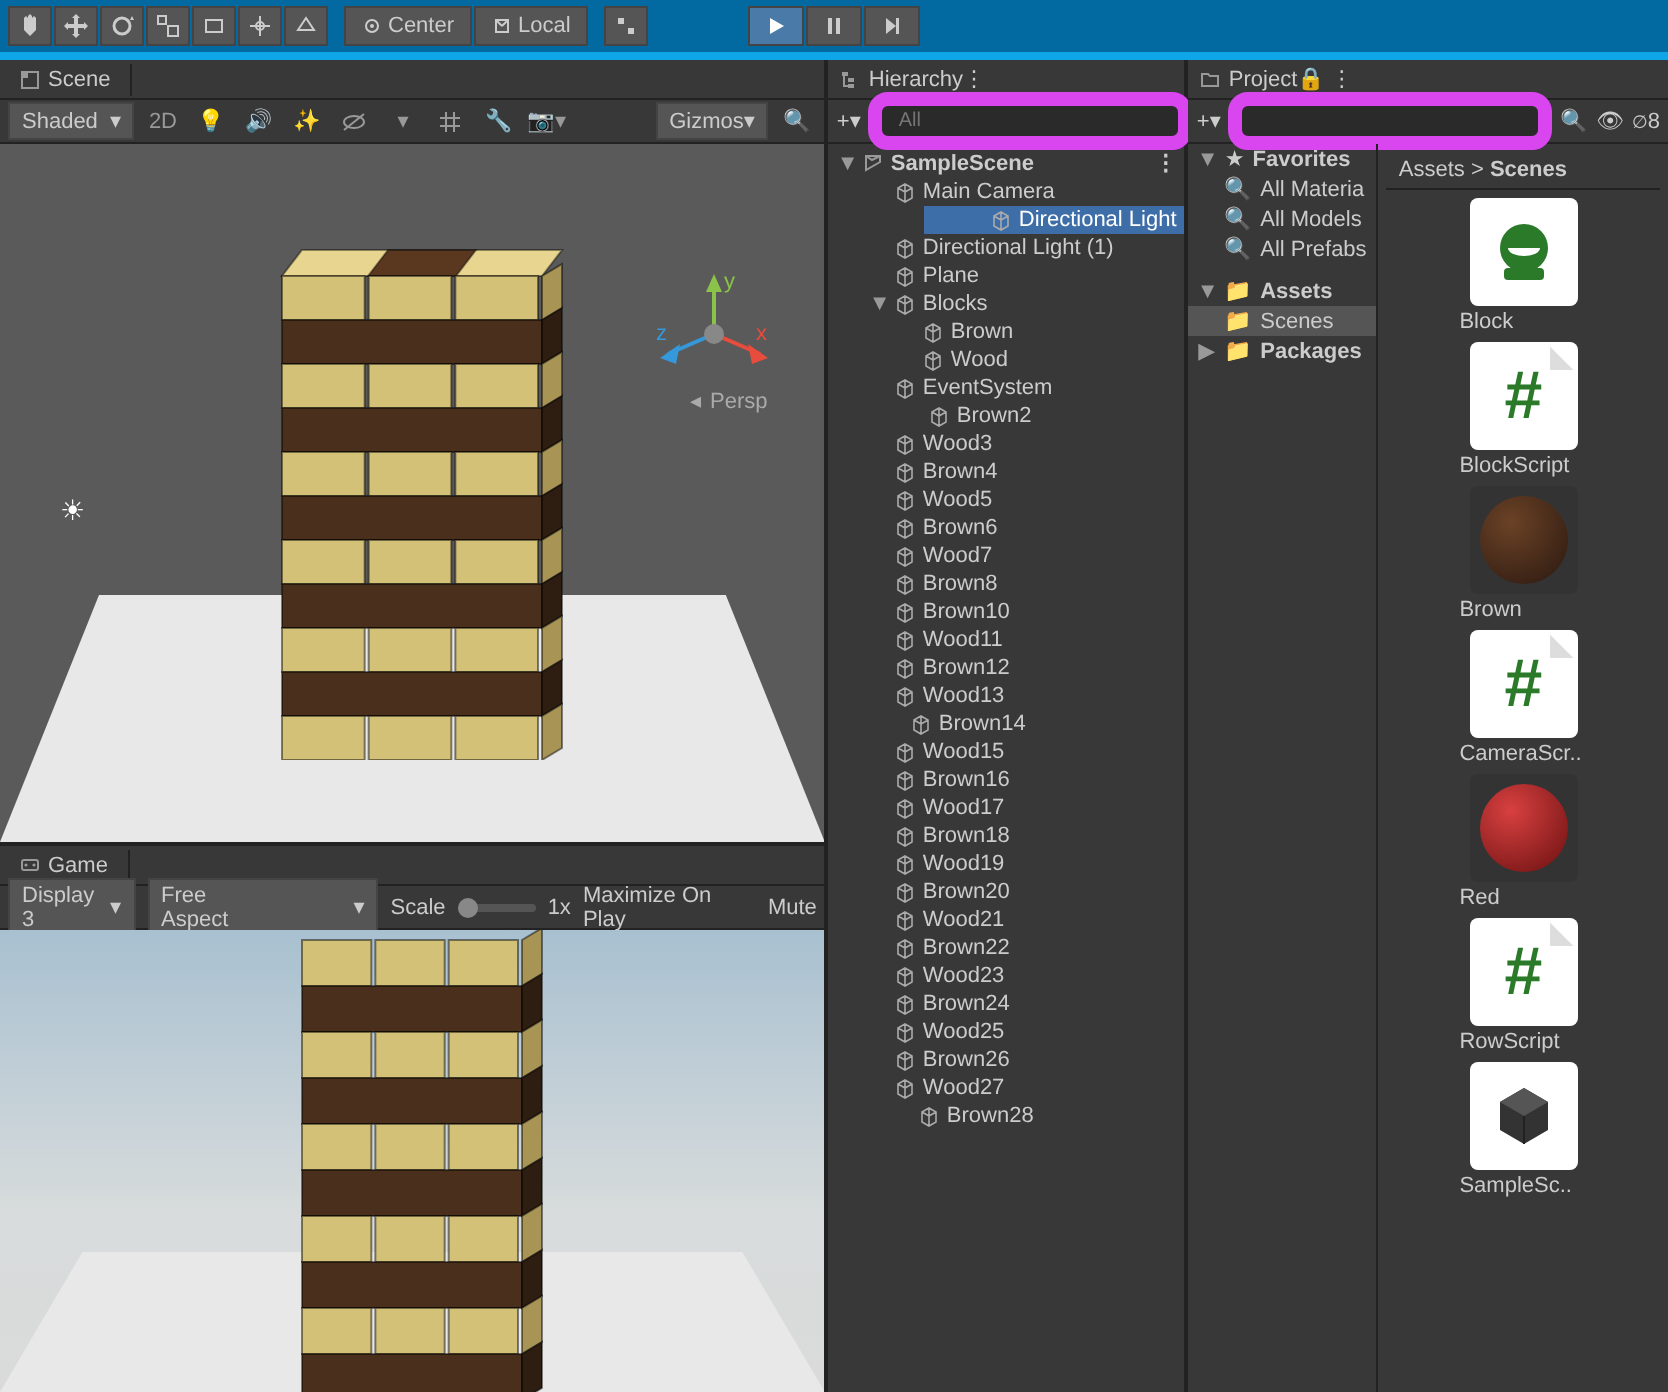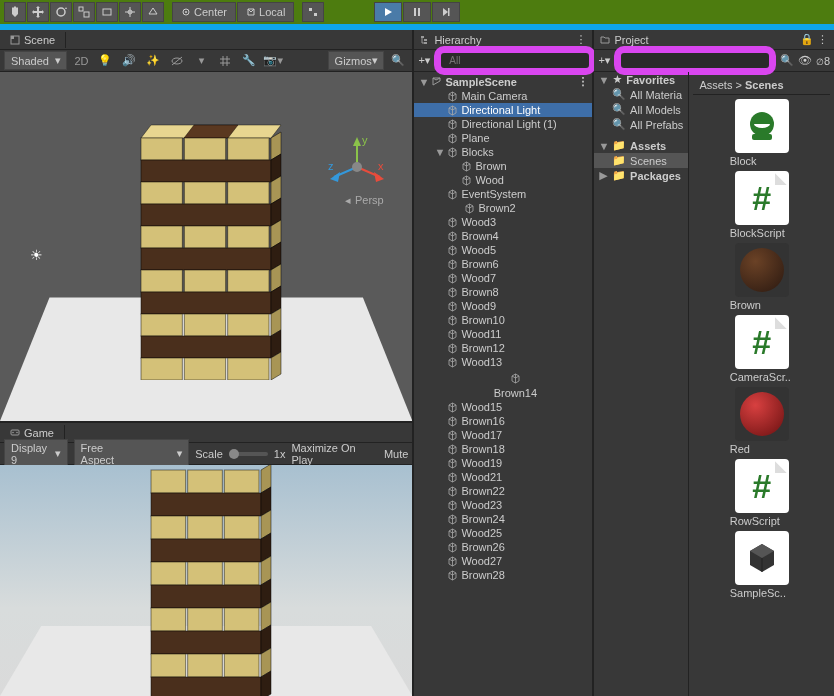--- a/index.html
+++ b/index.html
@@ -1,37 +1,37 @@
 <!DOCTYPE html>
 <html><head>
 <meta charset="utf-8">
 <style>
 * { margin: 0; padding: 0; box-sizing: border-box; font-family: Arial, sans-serif; font-size: 11px; }
 body { width: 834px; height: 696px; background: #383838; overflow: hidden; display: flex; flex-direction: column; color: #ccc; }
-.top-toolbar { height: 30px; background: #4d7c0f; display: flex; align-items: center; padding: 0 4px; border-bottom: 6px solid #0ea5e9; }
+.top-toolbar { height: 30px; background: #0369a1; display: flex; align-items: center; padding: 0 4px; border-bottom: 4px solid #0ea5e9; }
 .tool-group { display: flex; gap: 1px; margin-right: 8px; }
 .tool-btn { width: 22px; height: 20px; background: #555; border: 1px solid #444; display: flex; align-items: center; justify-content: center; cursor: pointer; color: #ccc; }
 .tool-btn.wide { width: auto; padding: 0 8px; }
 .play-controls { display: flex; gap: 1px; margin-left: auto; margin-right: auto; position: absolute; left: 50%; transform: translateX(-50%); }
 .play-btn { width: 28px; height: 20px; background: #555; border: 1px solid #444; display: flex; align-items: center; justify-content: center; cursor: pointer; color: #ccc; }
 .play-btn.playing { background: #4a7ba8; }
 .main-area { flex: 1; display: flex; overflow: hidden; }
 .left-col { width: 446px; display: flex; flex-direction: column; border-right: 2px solid #222; }
 .panel-tab-bar { height: 20px; background: #383838; display: flex; align-items: center; border-bottom: 1px solid #222; }
 .panel-tab { padding: 2px 10px; background: #383838; border-right: 1px solid #222; display: flex; align-items: center; gap: 4px; }
 .scene-toolbar { height: 22px; background: #383838; display: flex; align-items: center; padding: 0 4px; gap: 4px; border-bottom: 1px solid #222; }
 .dropdown { background: #555; border: 1px solid #444; padding: 2px 6px; display: flex; align-items: center; cursor: pointer; }
 .mini-btn { width: 20px; height: 18px; background: transparent; border: none; display: flex; align-items: center; justify-content: center; cursor: pointer; color: #999; }
 .scene-view { flex: 1; background: #5a5a5a; position: relative; overflow: hidden; }
 .game-view { height: 275px; display: flex; flex-direction: column; border-top: 2px solid #222; }
 .game-toolbar { height: 22px; background: #383838; display: flex; align-items: center; padding: 0 4px; gap: 6px; border-bottom: 1px solid #222; }
 .game-content { flex: 1; background: linear-gradient(to bottom, #a8c0d0 0%, #d8dcdc 62%, #dadada 100%); position: relative; overflow: hidden; }
 .hierarchy-panel { width: 180px; display: flex; flex-direction: column; border-right: 2px solid #222; background: #383838; }
 .project-panel { flex: 1; display: flex; flex-direction: column; background: #383838; }
-.panel-header { height: 20px; background: #383838; display: flex; align-items: center; justify-content: space-between; padding: 0 6px; border-bottom: 1px solid #222; }
+.panel-header { height: 20px; background: #383838; display: flex; align-items: center; padding: 0 6px; border-bottom: 1px solid #222; }
 .panel-search { height: 22px; display: flex; align-items: center; padding: 0 4px; gap: 4px; border-bottom: 1px solid #222; }
 .search-input { flex: 1; background: #2a2a2a; border: 7px solid #d946ef; border-radius: 10px; padding: 2px 8px; color: #ccc; font-size: 10px; }
 .tree-view { flex: 1; overflow-y: auto; padding: 2px 0; }
 .tree-item { display: flex; align-items: center; padding: 1px 4px; gap: 3px; cursor: pointer; white-space: nowrap; }
 .tree-item.selected { background: #3e6ea8; color: #fff; }
 .tree-item.scene-root { font-weight: bold; }
 .expand-arrow { width: 10px; text-align: center; color: #999; }
 .project-cols { flex: 1; display: flex; overflow: hidden; }
 .project-tree { width: 95px; border-right: 1px solid #222; overflow-y: auto; }
 .project-grid { flex: 1; overflow-y: auto; padding: 4px; }
@@ -247,21 +247,21 @@
         <div class="panel-tab">
           <svg width="10" height="10" viewBox="0 0 10 10">
               <rect x="1" y="2" width="8" height="5" rx="1" fill="none" stroke="#999"></rect>
               <circle cx="3" cy="4.5" r="0.8" fill="#999"></circle>
               <circle cx="7" cy="4.5" r="0.8" fill="#999"></circle>
             </svg>
           <span>Game</span>
         </div>
       </div>
       <div class="game-toolbar">
-        <div class="dropdown"><span>Display 9</span> ▾</div>
+        <div class="dropdown"><span>Display 3</span> ▾</div>
         <div class="dropdown">
             <span>Free Aspect</span> 
             <span style="margin-left:40px">▾</span>
           </div>
         <span>Scale</span>
         <div style="width:40px;height:4px;background:#555;position:relative;border-radius:2px">
             <div style="position:absolute;left:0;top:-3px;width:10px;height:10px;background:#888;border-radius:50%"></div>
           </div>
         <span>1x</span>
         <span style="margin-left:auto">Maximize On Play</span>
@@ -336,21 +336,21 @@
           <span>SampleScene</span>
           <span style="margin-left:auto">⋮</span>
         </div>
         <div class="tree-item" style="padding-left: 20px;">
           <span class="expand-arrow"></span>
           <svg width="11" height="11" viewBox="0 0 11 11">
             <path d="M5.5 1L9 3v5l-3.5 2L2 8V3z M5.5 1v4M5.5 5L2 3M5.5 5L9 3M5.5 5v5" fill="none" stroke="#aaa" stroke-width="0.8"></path>
           </svg>
           <span>Main Camera</span>
         </div>
-        <div class="tree-item selected" style="padding-left: 20px;">
+        <div class="tree-item selected" style="padding-left: 20px; margin-left: 48px;">
           <span class="expand-arrow"></span>
           <svg width="11" height="11" viewBox="0 0 11 11">
             <path d="M5.5 1L9 3v5l-3.5 2L2 8V3z M5.5 1v4M5.5 5L2 3M5.5 5L9 3M5.5 5v5" fill="none" stroke="#aaa" stroke-width="0.8"></path>
           </svg>
           <span>Directional Light</span>
         </div>
         <div class="tree-item" style="padding-left: 20px;">
           <span class="expand-arrow"></span>
           <svg width="11" height="11" viewBox="0 0 11 11">
             <path d="M5.5 1L9 3v5l-3.5 2L2 8V3z M5.5 1v4M5.5 5L2 3M5.5 5L9 3M5.5 5v5" fill="none" stroke="#aaa" stroke-width="0.8"></path>
@@ -439,27 +439,20 @@
           <svg width="11" height="11" viewBox="0 0 11 11">
             <path d="M5.5 1L9 3v5l-3.5 2L2 8V3z M5.5 1v4M5.5 5L2 3M5.5 5L9 3M5.5 5v5" fill="none" stroke="#aaa" stroke-width="0.8"></path>
           </svg>
           <span>Brown8</span>
         </div>
         <div class="tree-item" style="padding-left: 20px;">
           <span class="expand-arrow"></span>
           <svg width="11" height="11" viewBox="0 0 11 11">
             <path d="M5.5 1L9 3v5l-3.5 2L2 8V3z M5.5 1v4M5.5 5L2 3M5.5 5L9 3M5.5 5v5" fill="none" stroke="#aaa" stroke-width="0.8"></path>
           </svg>
-          <span>Wood9</span>
-        </div>
-        <div class="tree-item" style="padding-left: 20px;">
-          <span class="expand-arrow"></span>
-          <svg width="11" height="11" viewBox="0 0 11 11">
-            <path d="M5.5 1L9 3v5l-3.5 2L2 8V3z M5.5 1v4M5.5 5L2 3M5.5 5L9 3M5.5 5v5" fill="none" stroke="#aaa" stroke-width="0.8"></path>
-          </svg>
           <span>Brown10</span>
         </div>
         <div class="tree-item" style="padding-left: 20px;">
           <span class="expand-arrow"></span>
           <svg width="11" height="11" viewBox="0 0 11 11">
             <path d="M5.5 1L9 3v5l-3.5 2L2 8V3z M5.5 1v4M5.5 5L2 3M5.5 5L9 3M5.5 5v5" fill="none" stroke="#aaa" stroke-width="0.8"></path>
           </svg>
           <span>Wood11</span>
         </div>
         <div class="tree-item" style="padding-left: 20px;">
@@ -469,21 +462,21 @@
           </svg>
           <span>Brown12</span>
         </div>
         <div class="tree-item" style="padding-left: 20px;">
           <span class="expand-arrow"></span>
           <svg width="11" height="11" viewBox="0 0 11 11">
             <path d="M5.5 1L9 3v5l-3.5 2L2 8V3z M5.5 1v4M5.5 5L2 3M5.5 5L9 3M5.5 5v5" fill="none" stroke="#aaa" stroke-width="0.8"></path>
           </svg>
           <span>Wood13</span>
         </div>
-        <div class="tree-item" style="padding-left: 28px; flex-direction: column;">
+        <div class="tree-item" style="padding-left: 28px;">
           <span class="expand-arrow"></span>
           <svg width="11" height="11" viewBox="0 0 11 11">
             <path d="M5.5 1L9 3v5l-3.5 2L2 8V3z M5.5 1v4M5.5 5L2 3M5.5 5L9 3M5.5 5v5" fill="none" stroke="#aaa" stroke-width="0.8"></path>
           </svg>
           <span>Brown14</span>
         </div>
         <div class="tree-item" style="padding-left: 20px;">
           <span class="expand-arrow"></span>
           <svg width="11" height="11" viewBox="0 0 11 11">
             <path d="M5.5 1L9 3v5l-3.5 2L2 8V3z M5.5 1v4M5.5 5L2 3M5.5 5L9 3M5.5 5v5" fill="none" stroke="#aaa" stroke-width="0.8"></path>
@@ -516,20 +509,27 @@
           <svg width="11" height="11" viewBox="0 0 11 11">
             <path d="M5.5 1L9 3v5l-3.5 2L2 8V3z M5.5 1v4M5.5 5L2 3M5.5 5L9 3M5.5 5v5" fill="none" stroke="#aaa" stroke-width="0.8"></path>
           </svg>
           <span>Wood19</span>
         </div>
         <div class="tree-item" style="padding-left: 20px;">
           <span class="expand-arrow"></span>
           <svg width="11" height="11" viewBox="0 0 11 11">
             <path d="M5.5 1L9 3v5l-3.5 2L2 8V3z M5.5 1v4M5.5 5L2 3M5.5 5L9 3M5.5 5v5" fill="none" stroke="#aaa" stroke-width="0.8"></path>
           </svg>
+          <span>Brown20</span>
+        </div>
+        <div class="tree-item" style="padding-left: 20px;">
+          <span class="expand-arrow"></span>
+          <svg width="11" height="11" viewBox="0 0 11 11">
+            <path d="M5.5 1L9 3v5l-3.5 2L2 8V3z M5.5 1v4M5.5 5L2 3M5.5 5L9 3M5.5 5v5" fill="none" stroke="#aaa" stroke-width="0.8"></path>
+          </svg>
           <span>Wood21</span>
         </div>
         <div class="tree-item" style="padding-left: 20px;">
           <span class="expand-arrow"></span>
           <svg width="11" height="11" viewBox="0 0 11 11">
             <path d="M5.5 1L9 3v5l-3.5 2L2 8V3z M5.5 1v4M5.5 5L2 3M5.5 5L9 3M5.5 5v5" fill="none" stroke="#aaa" stroke-width="0.8"></path>
           </svg>
           <span>Brown22</span>
         </div>
         <div class="tree-item" style="padding-left: 20px;">
@@ -560,21 +560,21 @@
           </svg>
           <span>Brown26</span>
         </div>
         <div class="tree-item" style="padding-left: 20px;">
           <span class="expand-arrow"></span>
           <svg width="11" height="11" viewBox="0 0 11 11">
             <path d="M5.5 1L9 3v5l-3.5 2L2 8V3z M5.5 1v4M5.5 5L2 3M5.5 5L9 3M5.5 5v5" fill="none" stroke="#aaa" stroke-width="0.8"></path>
           </svg>
           <span>Wood27</span>
         </div>
-        <div class="tree-item" style="padding-left: 20px;">
+        <div class="tree-item" style="padding-left: 20px; margin-left: 12px;">
           <span class="expand-arrow"></span>
           <svg width="11" height="11" viewBox="0 0 11 11">
             <path d="M5.5 1L9 3v5l-3.5 2L2 8V3z M5.5 1v4M5.5 5L2 3M5.5 5L9 3M5.5 5v5" fill="none" stroke="#aaa" stroke-width="0.8"></path>
           </svg>
           <span>Brown28</span>
         </div>
       </div>
   </div>
 
   <div class="project-panel">

